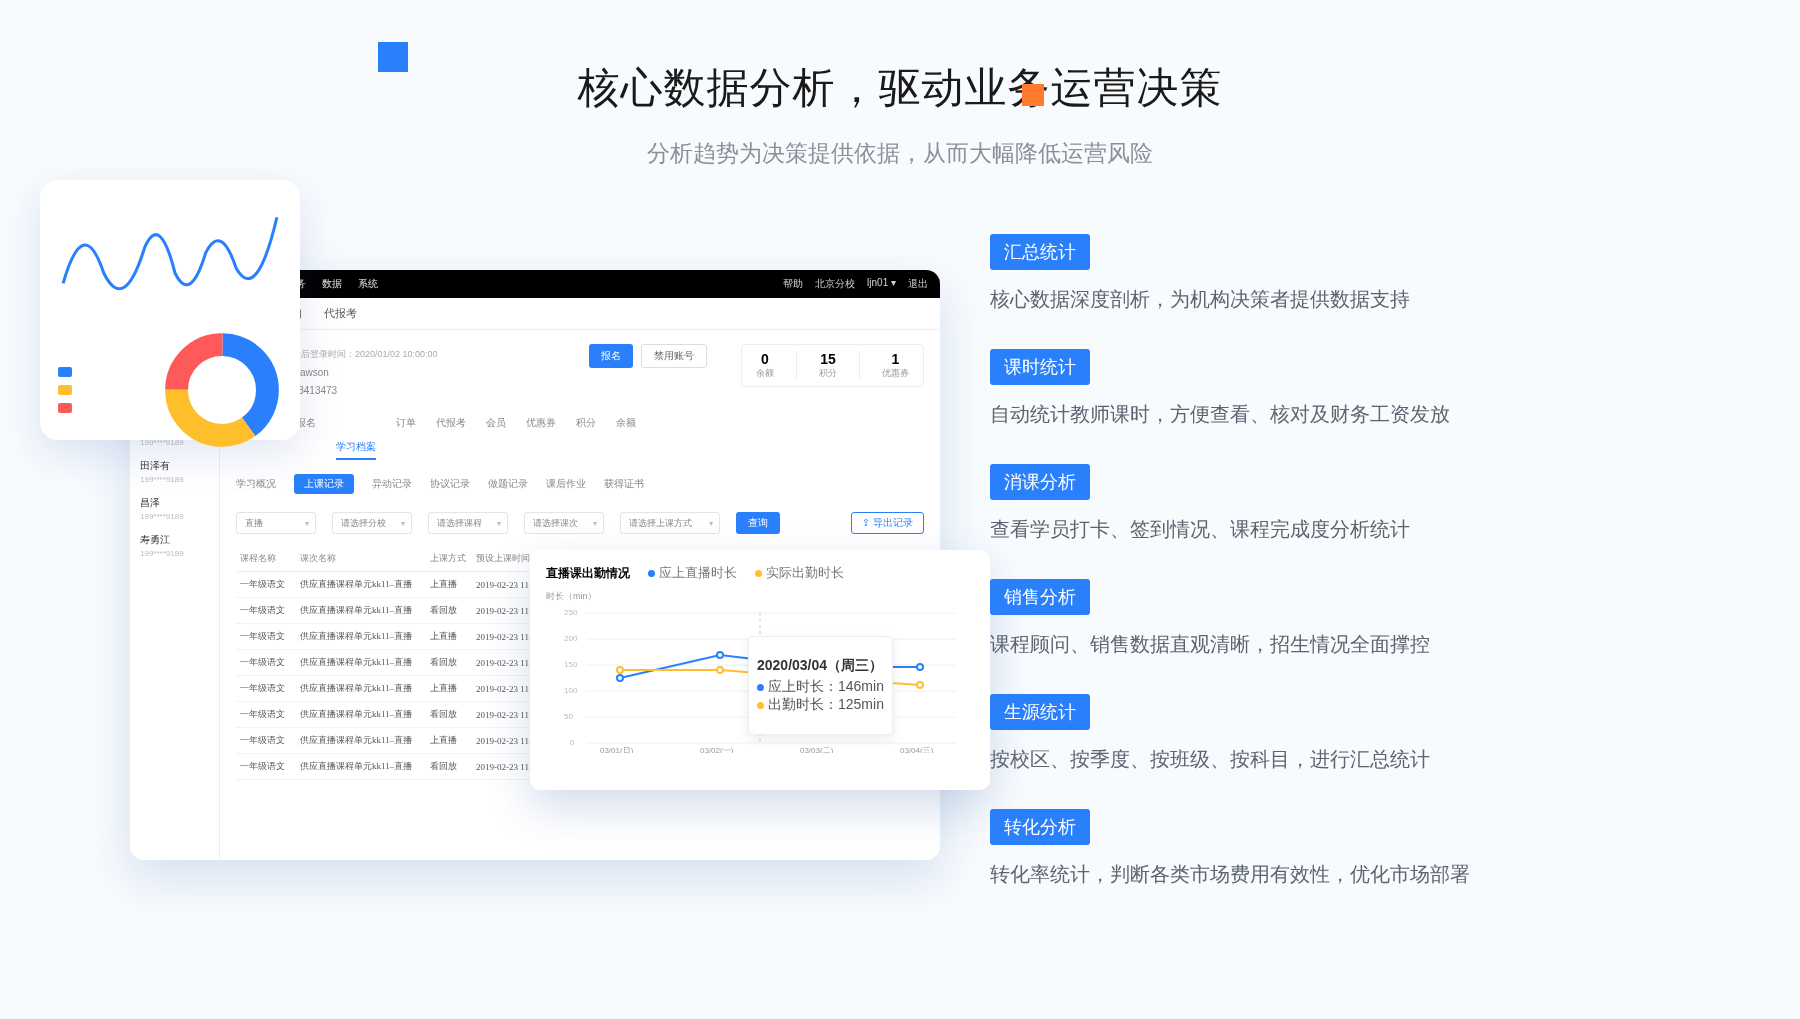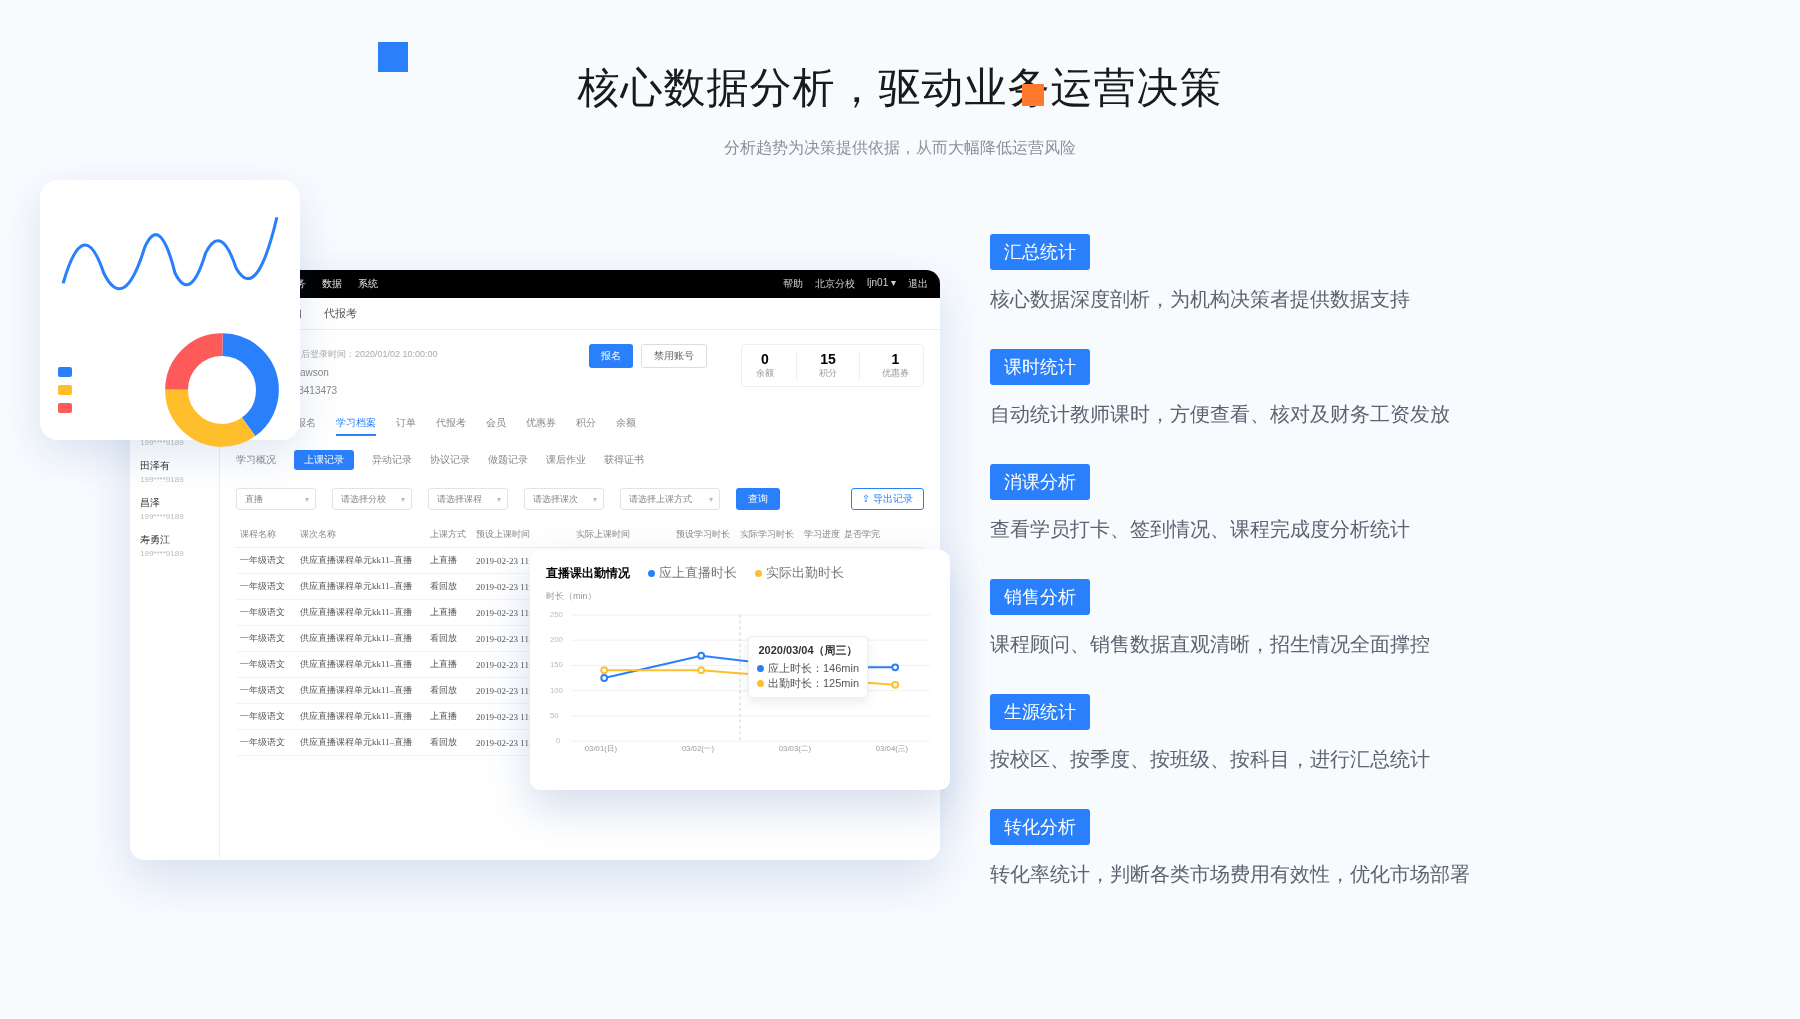--- a/index.html
+++ b/index.html
@@ -1,21 +1,21 @@
 <!DOCTYPE html>
 <html><head>
 <meta charset="utf-8">
 <style>
 *{box-sizing:border-box;margin:0;padding:0;}
 body{font-family:"PingFang SC","Microsoft YaHei",sans-serif;background:#f8fbfe;width:1800px;height:1019px;overflow:hidden;position:relative;}
 .header-section{text-align:center;padding-top:60px;position:relative;}
 .header-accent-blue{position:absolute;top:42px;left:378px;width:30px;height:30px;background:#2a7ffb;}
 .header-accent-orange{position:absolute;top:84px;left:1022px;width:22px;height:22px;background:#ff7a2d;}
 .main-title{font-size:42px;color:#1a1a1a;font-weight:400;letter-spacing:1px;}
-.sub-title{margin-top:22px;font-size:16px;color:#8a8f99;}
+.sub-title{margin-top:22px;font-size:23px;color:#8a8f99;}
 .stage{position:absolute;top:180px;left:40px;width:1720px;height:820px;}
 
 .dashboard{position:absolute;top:90px;left:90px;width:810px;height:590px;background:#fff;border-radius:14px;box-shadow:0 18px 48px rgba(40,80,160,.16);overflow:hidden;}
 .dash-topbar{height:28px;background:#000;color:#fff;font-size:10px;display:flex;align-items:center;padding:0 12px;gap:16px;}
 .dash-topbar span{opacity:.9;}
 .dash-topbar .tb-right{margin-left:auto;display:flex;gap:12px;}
 .dash-tabs{display:flex;gap:22px;font-size:11px;color:#555;padding:8px 18px;border-bottom:1px solid #eee;}
 .dash-tabs span{cursor:pointer;}
 .dash-body{display:flex;height:calc(100% - 28px - 33px);}
 .dash-side{width:90px;border-right:1px solid #eee;padding:12px 0;}
@@ -29,47 +29,47 @@
 .pf-line{font-size:10px;color:#888;margin-top:4px;}
 .pf-actions{display:flex;gap:8px;margin-left:auto;}
 .btn-primary{background:#2a7ffb;color:#fff;border:none;border-radius:3px;padding:4px 12px;font-size:10px;}
 .btn-plain{background:#fff;color:#666;border:1px solid #ddd;border-radius:3px;padding:4px 12px;font-size:10px;}
 .stat-box{display:flex;border:1px solid #eee;border-radius:4px;padding:6px 14px;gap:22px;margin-left:14px;}
 .stat-box .st{text-align:center;}
 .stat-box .stv{font-size:14px;font-weight:600;}
 .stat-box .stl{font-size:9px;color:#999;}
 .stat-box .sep{width:1px;background:#eee;}
 .mid-tabs{display:flex;gap:20px;font-size:10px;color:#888;margin-top:18px;}
-.mid-tabs .on{color:#2a7ffb;position:relative;}
+.mid-tabs .on{color:#2a7ffb;position:relative;margin-top:24px;}
 .mid-tabs .on:after{content:"";position:absolute;left:0;right:0;bottom:-6px;height:2px;background:#2a7ffb;}
 .rec-tabs{display:flex;gap:18px;font-size:10px;color:#888;margin-top:20px;align-items:center;}
 .rec-tabs .pill{background:#2a7ffb;color:#fff;padding:3px 10px;border-radius:3px;}
 .filter-row{display:flex;gap:16px;margin-top:18px;}
 .sel{border:1px solid #e1e5ea;border-radius:3px;height:22px;font-size:9px;color:#888;padding:0 8px;display:flex;align-items:center;min-width:80px;position:relative;}
 .sel:after{content:"▾";position:absolute;right:6px;color:#bbb;font-size:8px;}
 .btn-search{background:#2a7ffb;color:#fff;border:none;border-radius:3px;padding:0 12px;height:22px;font-size:10px;}
 .btn-export{margin-left:auto;border:1px solid #2a7ffb;color:#2a7ffb;background:#fff;border-radius:3px;padding:0 10px;height:22px;font-size:10px;}
 .tbl{margin-top:12px;font-size:9px;color:#555;width:100%;}
 .tbl .hd,.tbl .row{display:grid;grid-template-columns:60px 130px 46px 100px 100px 64px 64px 40px 40px;gap:0;padding:6px 4px;align-items:center;font-family:Liberation Serif, serif;}
 .tbl .hd{color:#888;border-bottom:1px solid #eee;}
 .tbl .row{border-bottom:1px solid #f3f3f3;}
 
 .card-chart{position:absolute;top:0;left:0;width:260px;height:260px;background:#fff;border-radius:18px;box-shadow:0 14px 42px rgba(40,80,160,.14);padding:18px;}
 .card-chart svg{width:100%;height:120px;}
 .legend-row{display:flex;align-items:center;gap:10px;margin-top:8px;}
 .legend-donut{position:relative;width:120px;height:120px;margin-left:auto;}
 .lg{width:14px;height:10px;border-radius:2px;}
 
-.popup{position:absolute;top:370px;left:490px;width:420px;height:240px;background:#fff;border-radius:10px;box-shadow:0 18px 44px rgba(40,80,160,.20);padding:14px 16px;}
+.popup{position:absolute;top:370px;left:490px;width:460px;height:240px;background:#fff;border-radius:10px;box-shadow:0 18px 44px rgba(40,80,160,.20);padding:14px 16px;}
 .popup-title{font-size:12px;font-weight:600;display:flex;align-items:center;gap:18px;}
 .popup-title .leg{font-size:13px;color:#777;font-weight:400;display:flex;align-items:center;gap:4px;}
 .dot{width:7px;height:7px;border-radius:50%;display:inline-block;}
 .popup .axis-label{font-size:9px;color:#999;margin-top:8px;}
 .popup svg{width:100%;height:150px;}
-.tooltip{position:absolute;top:86px;left:218px;background:#fff;border:1px solid #eee;border-radius:4px;padding:6px 8px;font-size:11px;color:#555;box-shadow:0 4px 12px rgba(0,0,0,.08);text-align:center;}
+.tooltip{position:absolute;top:86px;left:218px;background:#fff;border:1px solid #eee;border-radius:4px;padding:20px 8px;font-size:14px;color:#555;box-shadow:0 4px 12px rgba(0,0,0,.08);}
 .tooltip .tt-title{font-weight:600;color:#333;margin-bottom:3px;}
 .tooltip .tt-row{display:flex;align-items:center;gap:4px;}
 
 .features{position:absolute;top:54px;left:950px;width:600px;}
 .feat{margin-bottom:36px;}
 .feat-tag{display:inline-block;background:#2a7ffb;color:#fff;font-size:18px;padding:6px 14px;border-radius:3px;position:relative;}
 .feat-tag:after{content:"";position:absolute;left:10px;bottom:-6px;border:6px solid transparent;border-top-color:#2a7ffb;}
 .feat-desc{margin-top:16px;font-size:20px;color:#5c6470;}
 </style>
 </head>

